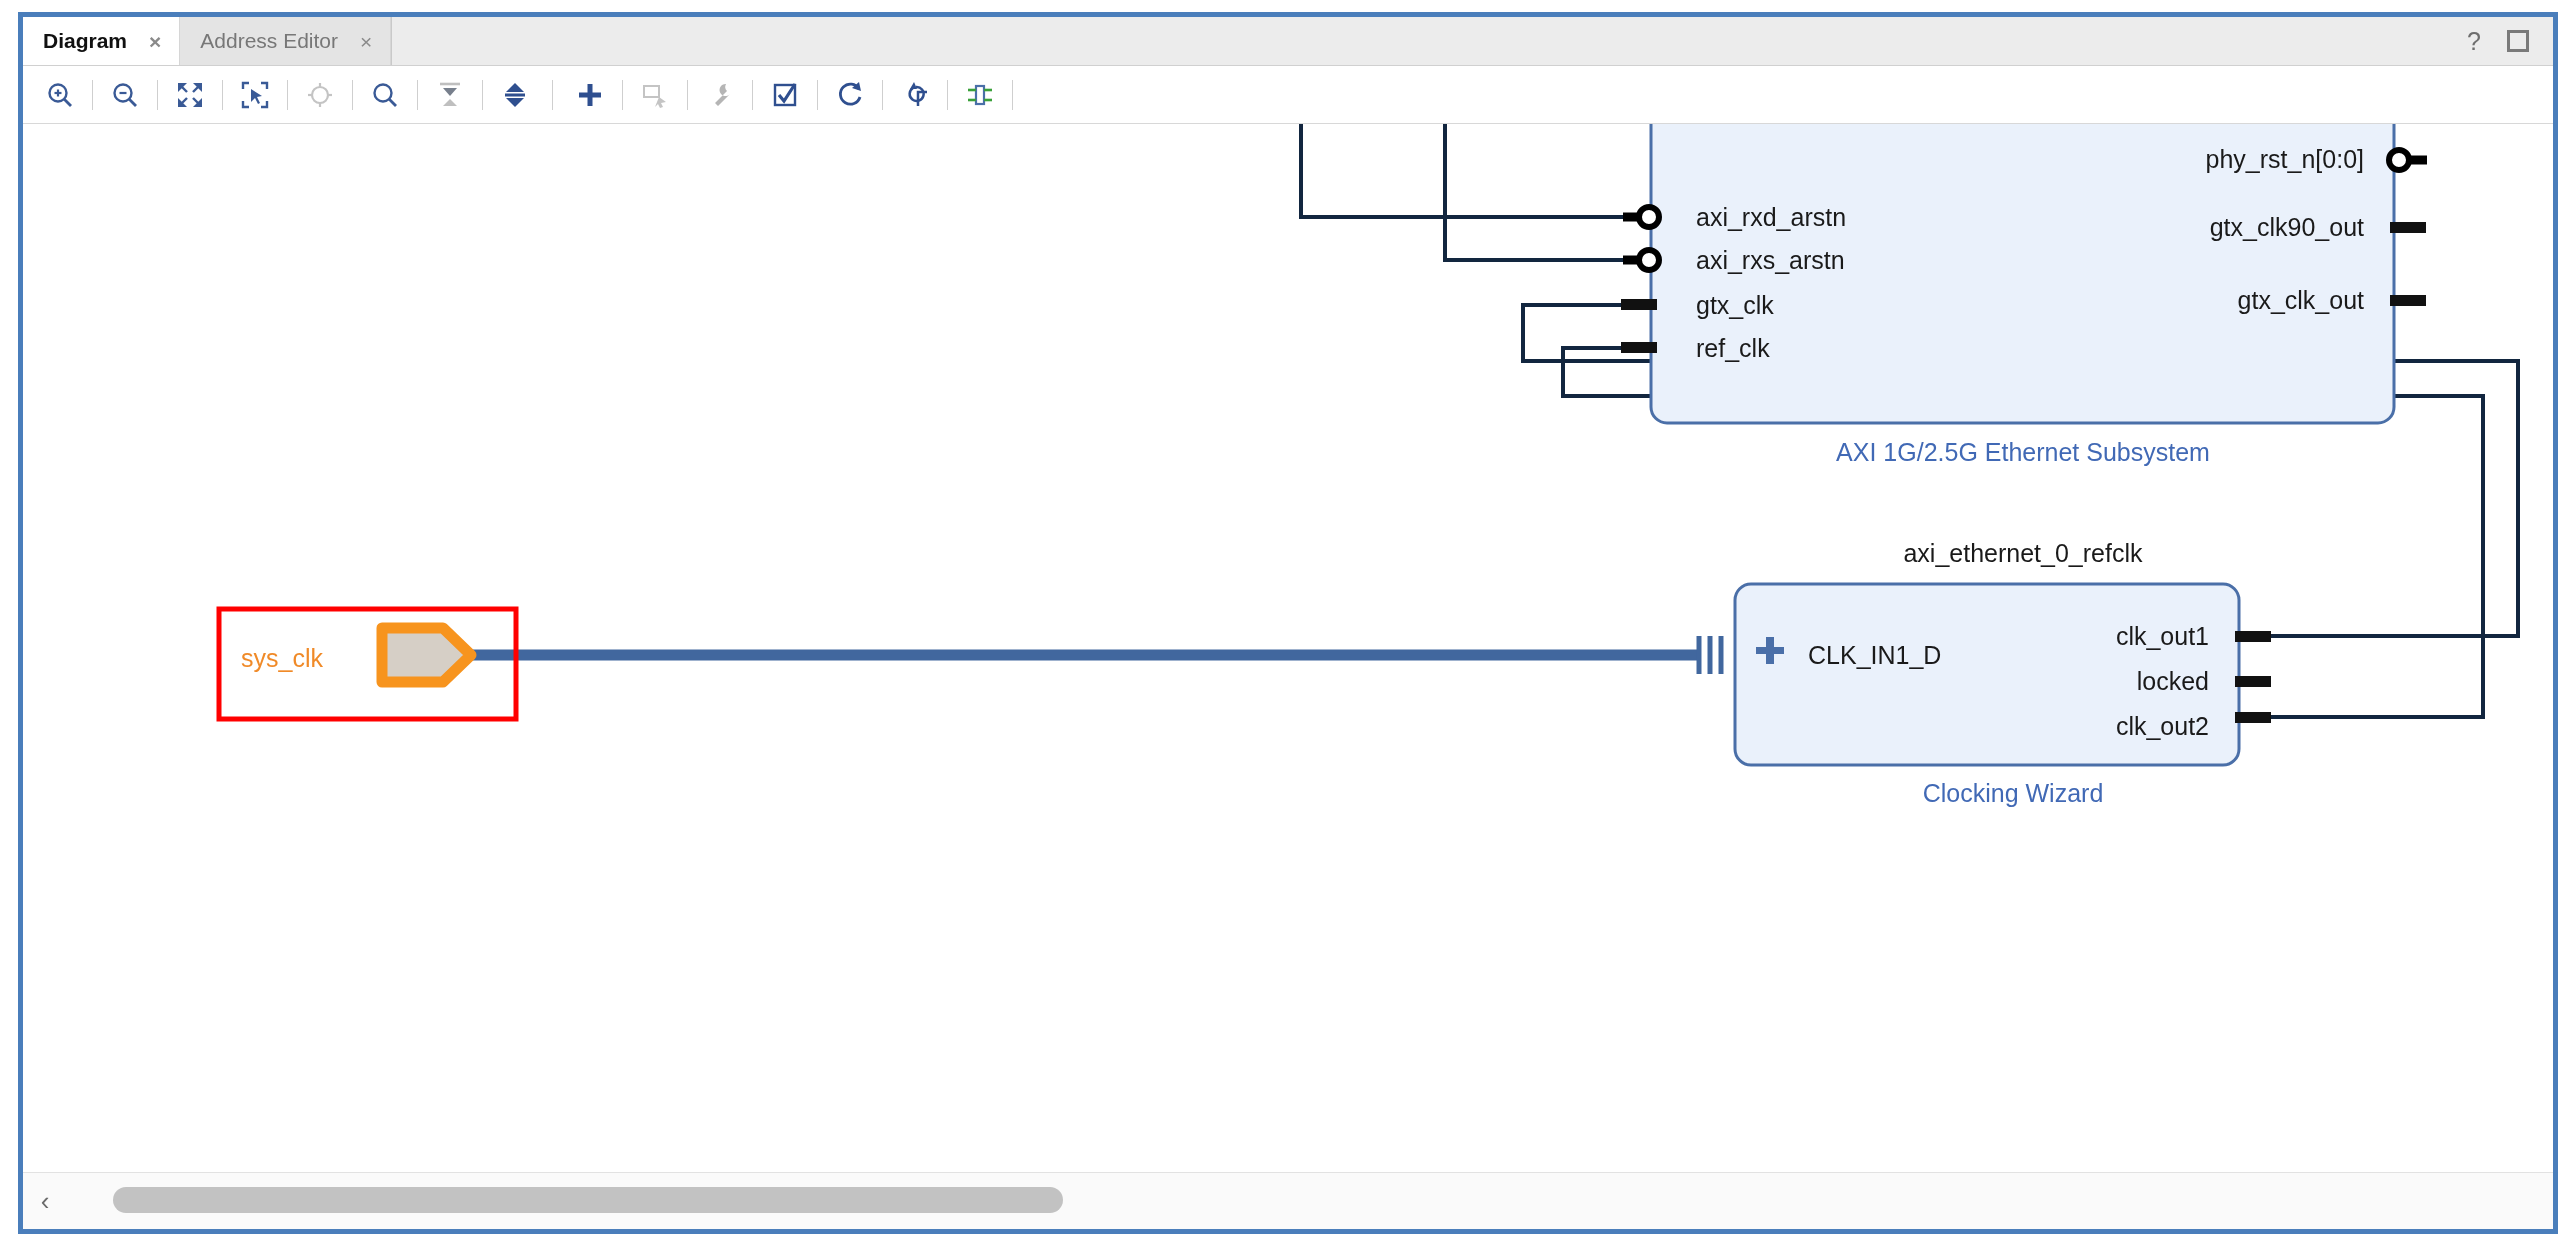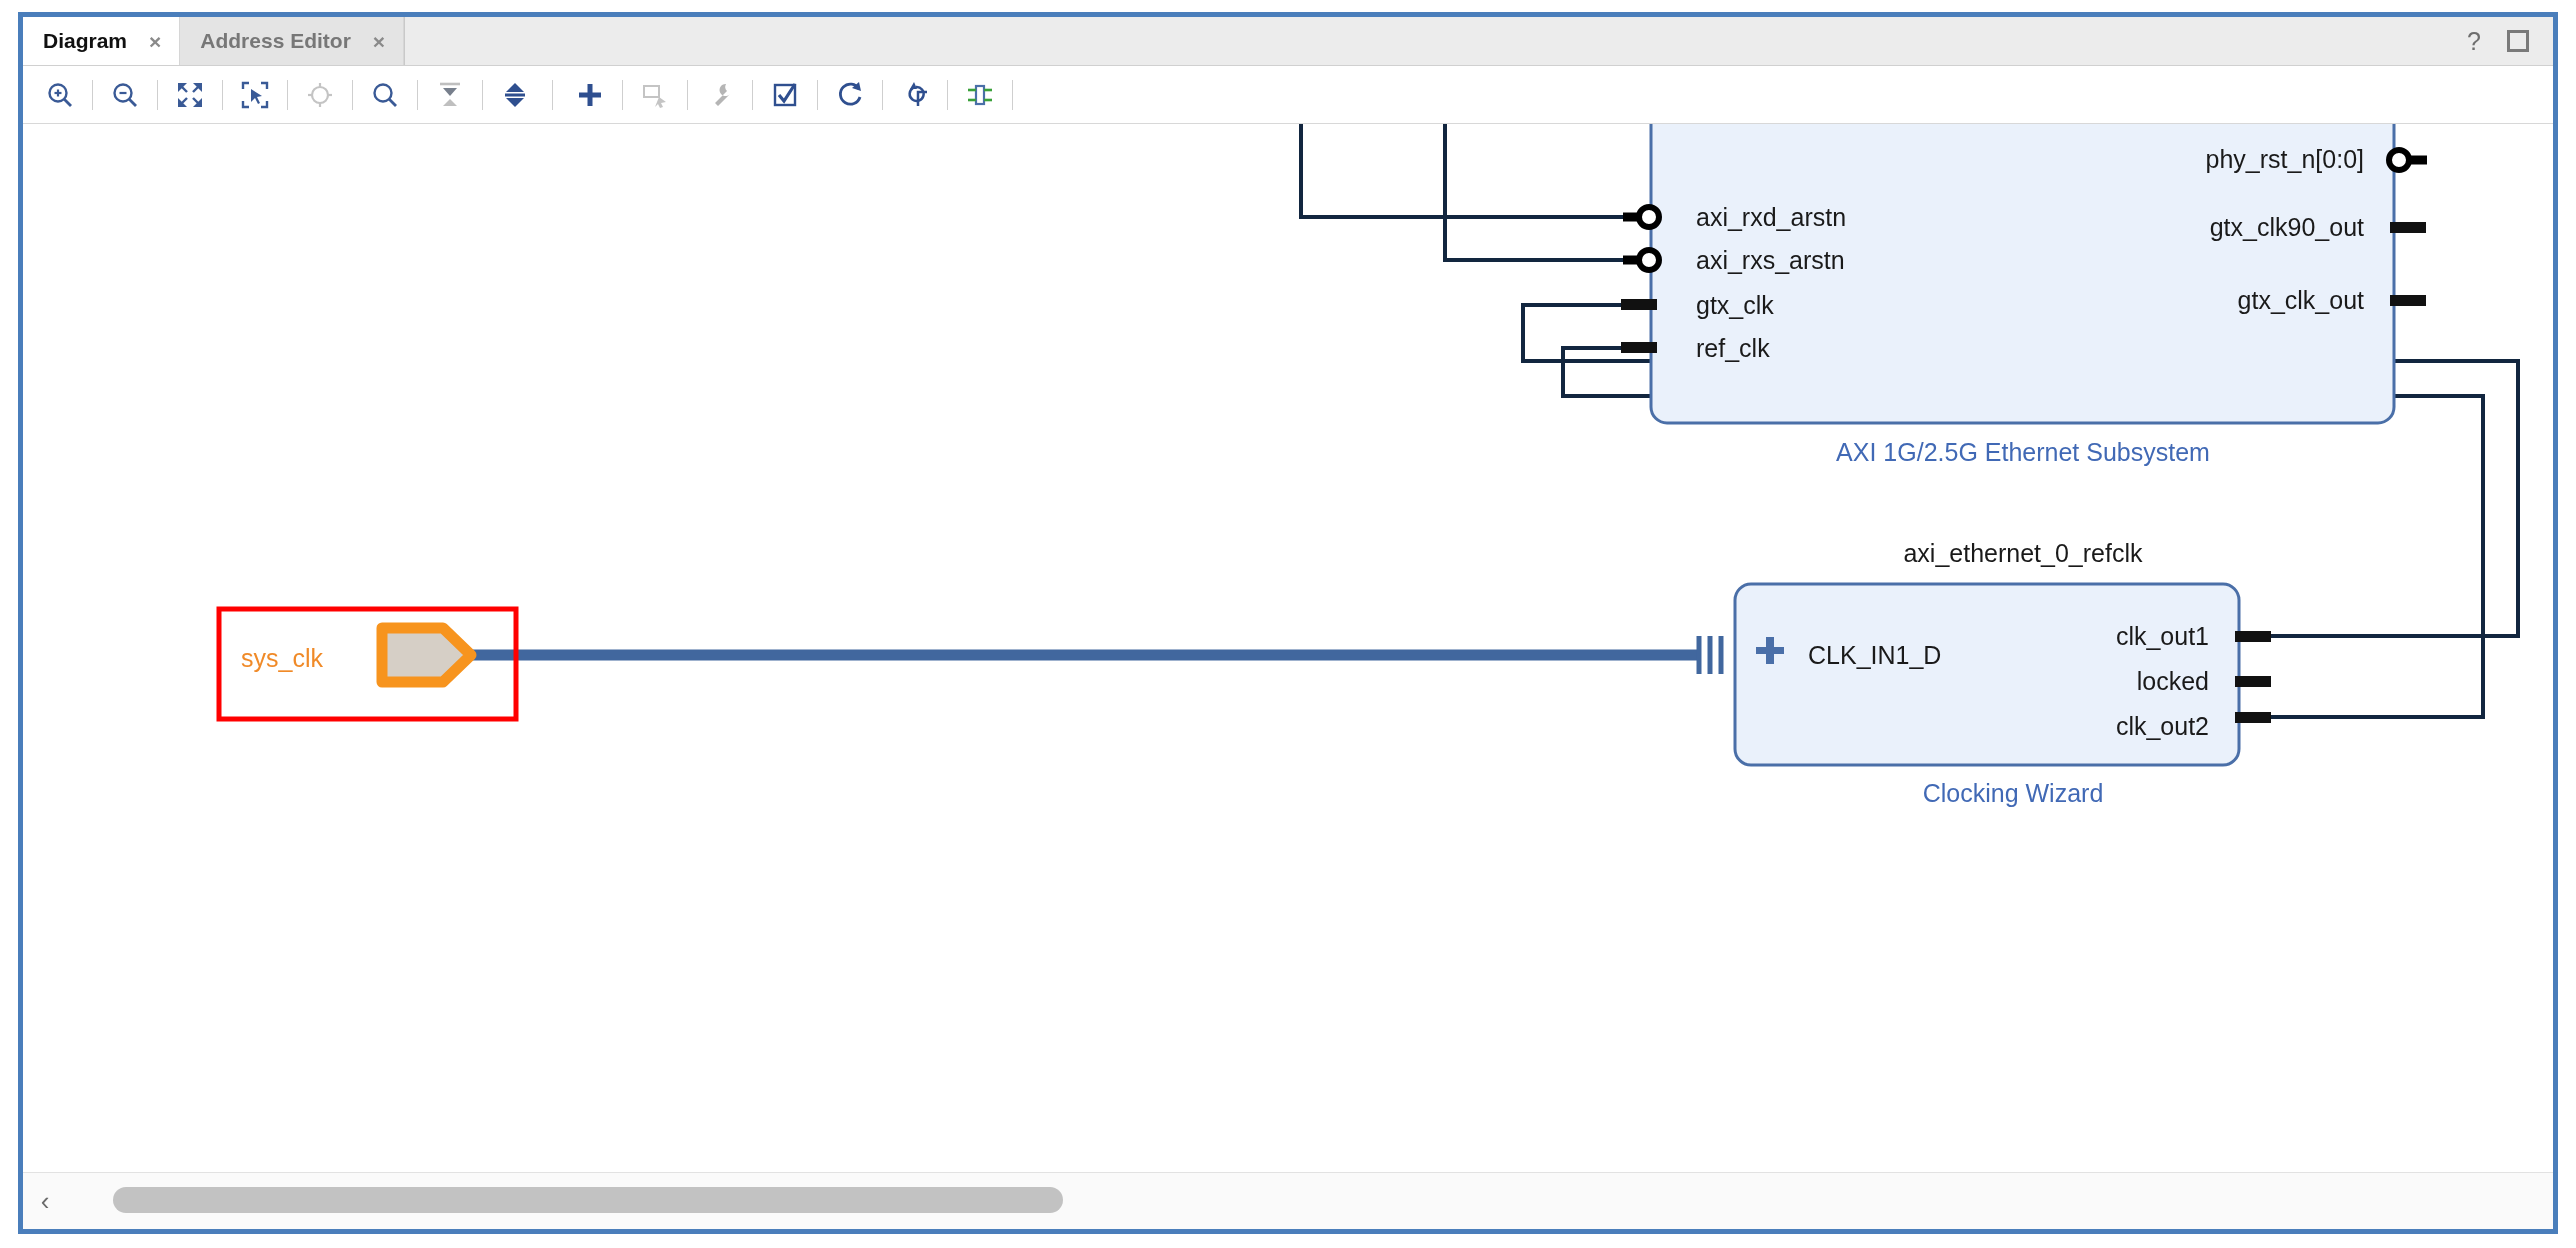--- a/index.html
+++ b/index.html
@@ -9,21 +9,21 @@
   #window{position:absolute;left:18px;top:12px;width:2540px;height:1222px;
           border:5px solid #4a7ebb;background:#fff;box-sizing:border-box;}
 
   
   #tabstrip{position:relative;height:48px;background:#ececec;border-bottom:1px solid #d0d0d0;
             display:flex;align-items:stretch;}
   .tab{display:flex;align-items:center;padding:0 18px 0 20px;font-size:21px;
        cursor:default;position:relative;}
   .tab.active{background:#ffffff;color:#111;font-weight:bold;}
   .tab.inactive{background:#e4e4e4;color:#777;border-left:1px solid #d6d6d6;
-                border-right:1px solid #d6d6d6;font-weight:bold;}
+                border-right:1px solid #d6d6d6;}
   .tab .tlabel{white-space:nowrap;}
   .tab .tclose{margin-left:22px;color:#8a8a8a;font-size:21px;line-height:1;}
   .tabfill{flex:1;background:#ececec;border-left:1px solid #c9c9c9;}
   .winbtns{position:absolute;right:8px;top:0;height:48px;display:flex;align-items:center;gap:26px;
            padding-right:16px;}
   .winbtns span{color:#6e6e6e;font-size:25px;line-height:1;}
   .sqbtn{width:22px;height:22px;border:3px solid #7a7a7a;box-sizing:border-box;display:inline-block;}
 
   
   #toolbar{height:57px;background:#ffffff;border-bottom:1px solid #d8d8d8;

